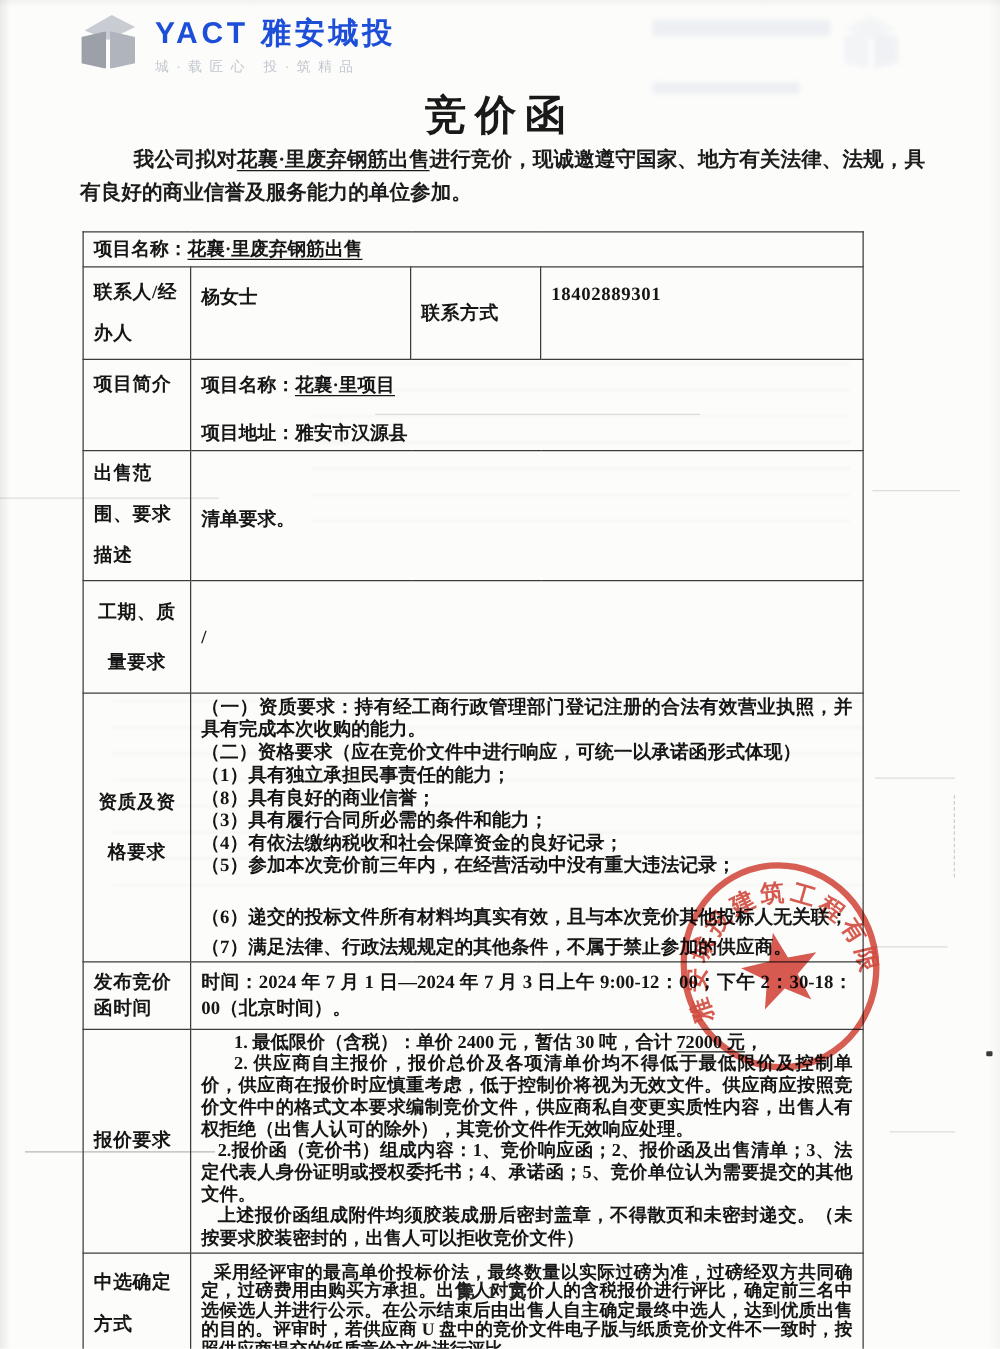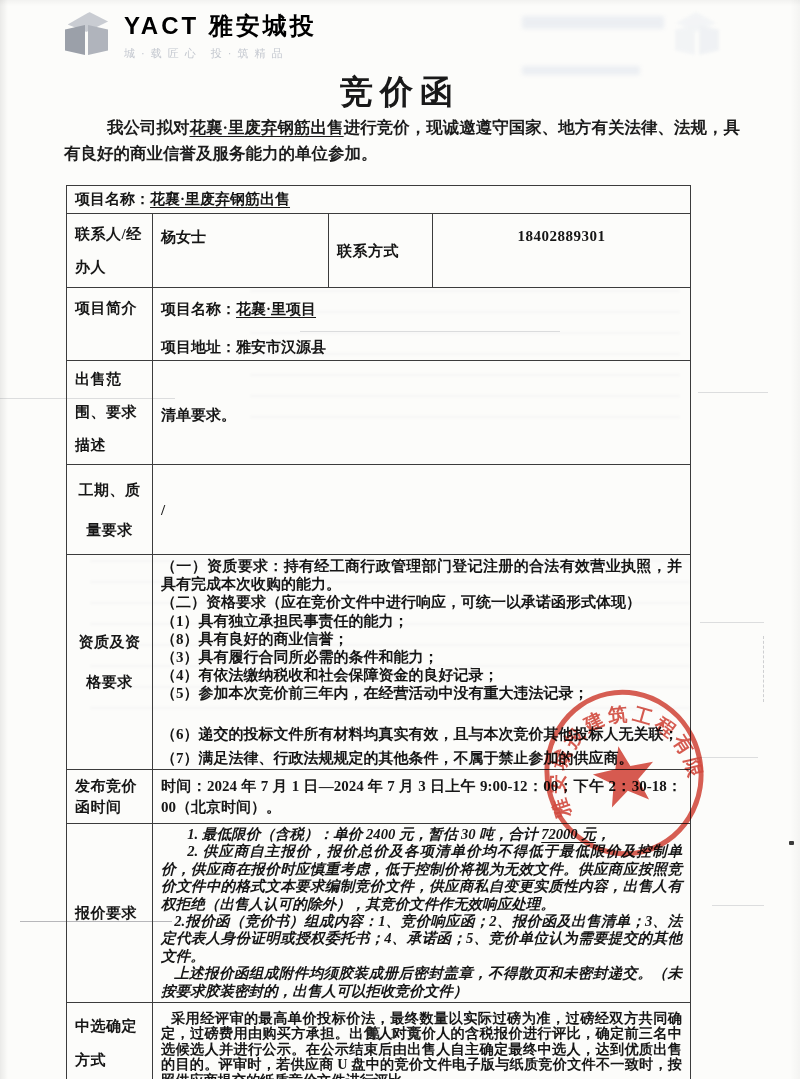--- a/index.html
+++ b/index.html
@@ -12,21 +12,21 @@
           linear-gradient(180deg, rgba(0,0,0,0.04), rgba(0,0,0,0) 6px),
           linear-gradient(270deg, rgba(0,0,0,0.03), rgba(0,0,0,0) 10px),
           #fcfcfa;}
   
   .logo{position:absolute;left:64px;top:10px;display:flex;align-items:flex-start;}
   .cube{width:46px;height:50px;position:relative;margin-right:14px;}
   .cube .top{position:absolute;left:4px;top:2px;width:34px;height:20px;background:#c9ccd2;transform:skewX(-12deg) rotate(-4deg);clip-path:polygon(50% 0,100% 55%,50% 100%,0 55%);width:40px;}
   .cube .left{position:absolute;left:1px;top:15px;width:20px;height:30px;background:#9ba0a9;clip-path:polygon(0 15%,100% 0,100% 100%,0 85%);}
   .cube .right{position:absolute;left:24px;top:15px;width:20px;height:30px;background:#b0b4bc;clip-path:polygon(0 0,100% 15%,100% 85%,0 100%);}
   .logo-text .name{font-family:"Liberation Sans","DejaVu Sans",sans-serif;
-      font-size:24px;font-weight:700;color:#000000;letter-spacing:3px;}
+      font-size:24px;font-weight:700;color:#1d4ed8;letter-spacing:3px;}
   .logo-text .slogan{font-family:"Liberation Sans","DejaVu Sans",sans-serif;
       font-size:11px;color:#c3c7cf;letter-spacing:6px;margin-top:4px;filter:blur(.4px);}
   
   .ghost-cube{position:absolute;left:672px;top:10px;width:48px;height:50px;opacity:.30;filter:blur(1.5px);transform:scaleX(-1);}
   .ghost-cube .top{position:absolute;left:4px;top:2px;width:40px;height:20px;background:#dfe5ee;clip-path:polygon(50% 0,100% 55%,50% 100%,0 55%);}
   .ghost-cube .left{position:absolute;left:1px;top:15px;width:20px;height:30px;background:#d4dbe7;clip-path:polygon(0 15%,100% 0,100% 100%,0 85%);}
   .ghost-cube .right{position:absolute;left:25px;top:15px;width:20px;height:30px;background:#dde3ec;clip-path:polygon(0 0,100% 15%,100% 85%,0 100%);}
   .ghost-line{position:absolute;background:#dfe4ed;opacity:.55;filter:blur(2px);border-radius:2px;}
   
   .title{position:absolute;left:0;top:70px;width:800px;text-align:center;
@@ -43,21 +43,21 @@
   td.lbl{font-weight:700;letter-spacing:.5px;line-height:33px;padding-left:7px;padding-right:4px;word-break:break-all;}
   td.lbl.ctr{text-align:center;line-height:40px;}
   td.content{vertical-align:top;text-align:justify;}
   .brief-line{line-height:22px;margin-top:8px;}
   .brief-line.second{margin-top:16px;}
   .slash{ text-align:center;font-weight:600;padding-top:0px;line-height:20px;}
   .qual{font-size:14.6px;line-height:18.2px;padding-top:2px;}
   .qual .qline{text-align:justify;}
   .qual .qline.g1{margin-top:22px;}
   .qual .qline.g2{margin-top:6px;}
-  .quote p{margin:0;font-size:14.6px;line-height:17.4px;text-align:justify;font-style:italic;}
+  .quote p{margin:0;font-size:14.6px;line-height:17.4px;text-align:justify;}
   .quote p.ind18{text-indent:1.8em;}
   .quote p.ind09{text-indent:0.9em;}
   .select-txt{font-size:14.2px;line-height:15.6px;text-align:justify;text-indent:.7em;padding-top:4px;}
   .time-txt{font-size:14.6px;line-height:21px;text-align:justify;}
   .phone{font-family:"Liberation Serif","DejaVu Serif",serif;letter-spacing:.5px;}
   
   .stamp{position:absolute;left:538px;top:682px;width:172px;height:182px;
       transform:rotate(-12deg);opacity:.88;mix-blend-mode:multiply;pointer-events:none;}
   
   .footer{position:absolute;left:0;top:1024px;width:790px;text-align:center;
@@ -120,21 +120,21 @@
       <col style="width:258px">
     </colgroup>
   <tbody>
       <tr style="height:28px">
     <td colspan="4"><span class="lbl-inline" style="font-weight:700">项目名称：</span><span class="u">花襄·里废弃钢筋出售</span></td>
   </tr>
   <tr style="height:74px">
     <td class="lbl">联系人/经办人</td>
     <td style="vertical-align:top;padding-top:14px;">杨女士</td>
     <td class="lbl" style="line-height:20px">联系方式</td>
-    <td class="phone" style="vertical-align:top;padding-top:14px;text-align:center;">18402889301</td>
+    <td class="phone" style="vertical-align:top;padding-top:14px;">18402889301</td>
   </tr>
   <tr style="height:73px">
     <td class="lbl" style="vertical-align:top;padding-top:9px;line-height:22px;">项目简介</td>
     <td class="content" colspan="3">
       <div class="brief-line"><span>项目名称：</span><span class="u">花襄·里项目</span></div>
       <div class="brief-line second"><span>项目地址：</span><span>雅安市汉源县</span></div>
     </td>
   </tr>
   <tr style="height:60px">
     <td class="lbl">出售范围、要求描述</td>

